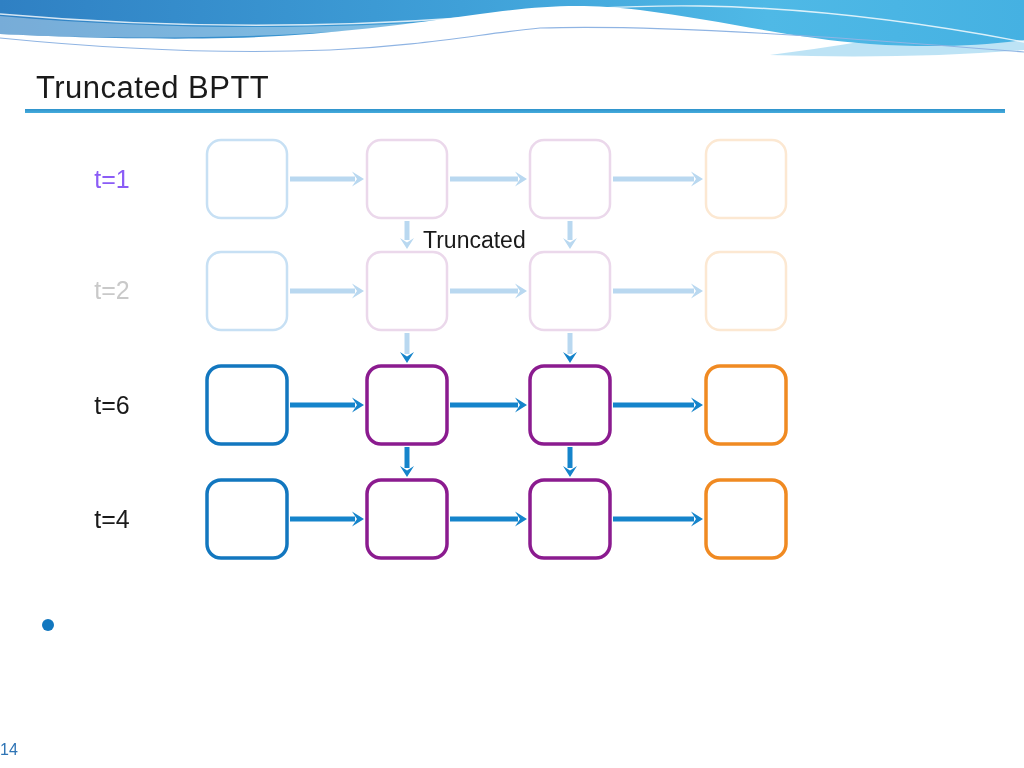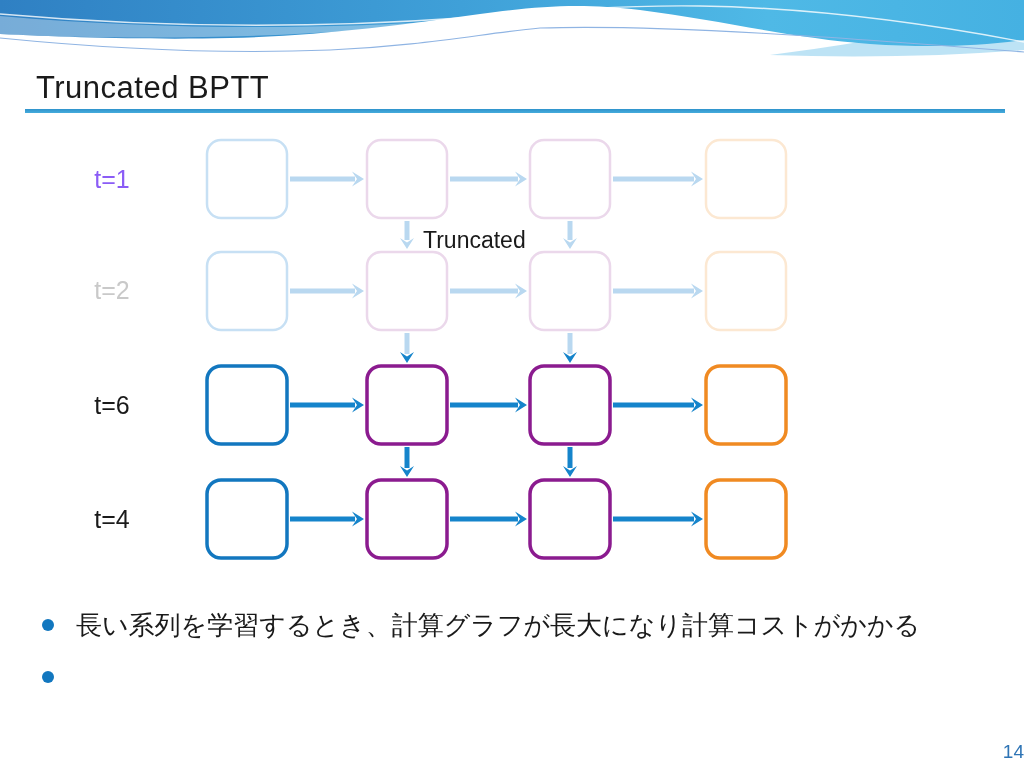--- a/index.html
+++ b/index.html
@@ -29,22 +29,22 @@
   .bullet-item{display:flex;align-items:flex-start;margin-bottom:15px;}
   .bullet-dot{
     flex:0 0 auto;width:12px;height:12px;border-radius:50%;
     background:var(--c-blue,#1b75bc);margin:12px 10px 0 6px;
   }
   .bullet-text{
     font-size:26px;line-height:37px;color:var(--c-text,#1a1a1a);
     white-space:pre-line;margin-left:12px;
   }
   .page-number{
-    position:absolute;left:0;top:741px;width:1024px;text-align:right;
-    font-size:19px;color:var(--c-page-number,#2e74b5);
+    position:absolute;left:0;top:741px;width:1024px;text-align:left;
+    font-size:16px;color:var(--c-page-number,#2e74b5);
   }
 </style>
 </head>
 <body>
 
 <svg class="wave-header" viewBox="0 0 1024 60" preserveAspectRatio="none" aria-hidden="true">
   <defs>
     <linearGradient id="wavegrad" x1="0" y1="0" x2="1" y2="0">
       <stop offset="0" stop-color="#2f80c3"></stop>
       <stop offset="0.45" stop-color="#3fa0d8"></stop>
@@ -120,20 +120,16 @@
     <div class="row-label" style="top: 164px; color: #8b5cf6;">t=1</div>
     <div class="row-label" style="top: 275px; color: rgb(201, 201, 201);">t=2</div>
     <div class="row-label" style="top: 390px; color: rgb(26, 26, 26);">t=6</div>
     <div class="row-label" style="top: 504px; color: rgb(26, 26, 26);">t=4</div>
   </div>
 <div class="truncated-label">Truncated</div>
 
 <div class="bullet-list">
   <div class="bullet-item">
     <span class="bullet-dot"></span>
-    <span class="bullet-text">長い系列を学習するとき、計算グラフが長大になり計算コストがかかる</span>
-  </div>
-  <div class="bullet-item">
-    <span class="bullet-dot"></span>
   </div>
 </div>
 
 <div class="page-number">14</div>
 
 </body></html>

